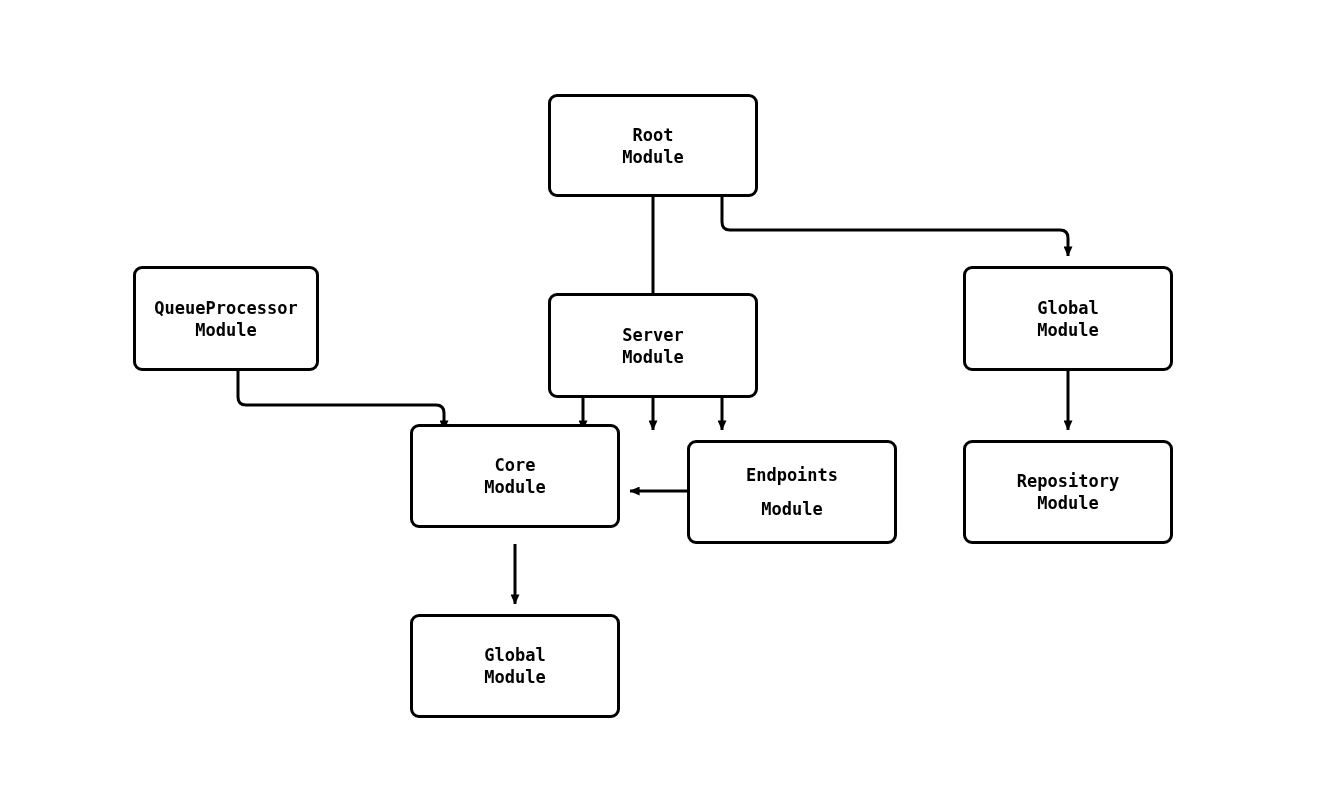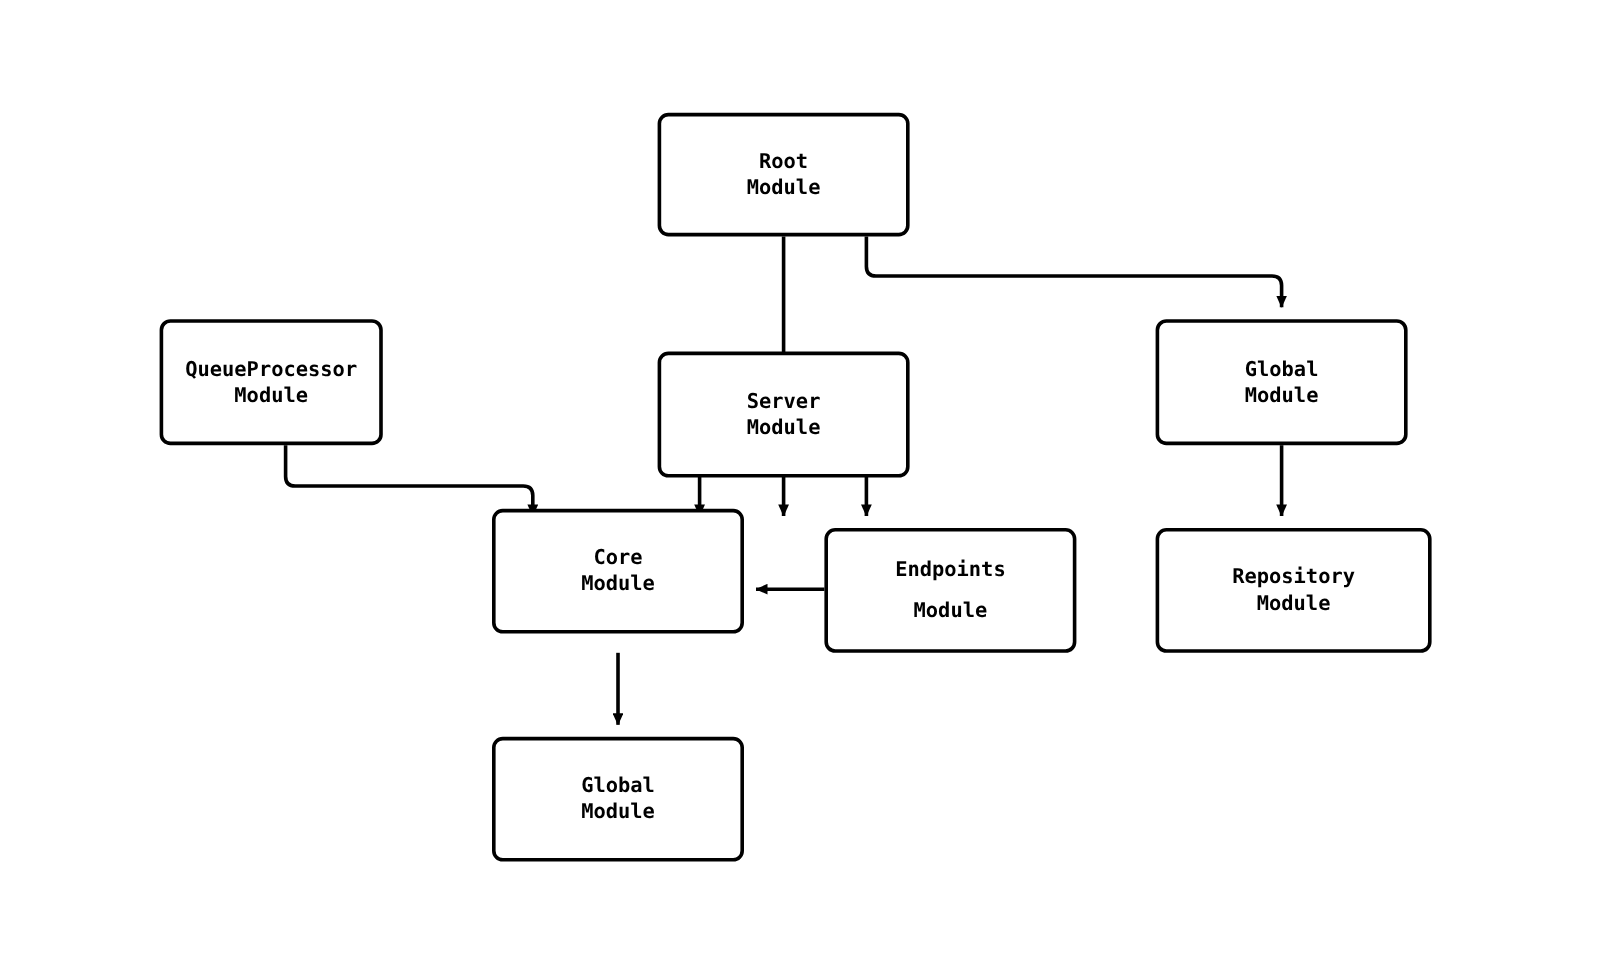--- a/index.html
+++ b/index.html
@@ -98,21 +98,21 @@
   <div class="node" style="left:410px; top:424px; width:210px; height:104px;">
     <div class="node-label">Core</div>
     <div class="node-label">Module</div>
   </div>
 
   <div class="node" style="left:687px; top:440px; width:210px; height:104px;gap:12px;">
     <div class="node-label">Endpoints</div>
     <div class="node-label">Module</div>
   </div>
 
-  <div class="node" style="left:963px; top:440px; width:230px; height:104px;">
+  <div class="node" style="left:963px; top:440px; width:210px; height:104px;">
     <div class="node-label">Repository</div>
     <div class="node-label">Module</div>
   </div>
 
   <div class="node" style="left:410px; top:614px; width:210px; height:104px;">
     <div class="node-label">Global</div>
     <div class="node-label">Module</div>
   </div>
 
 </div>

